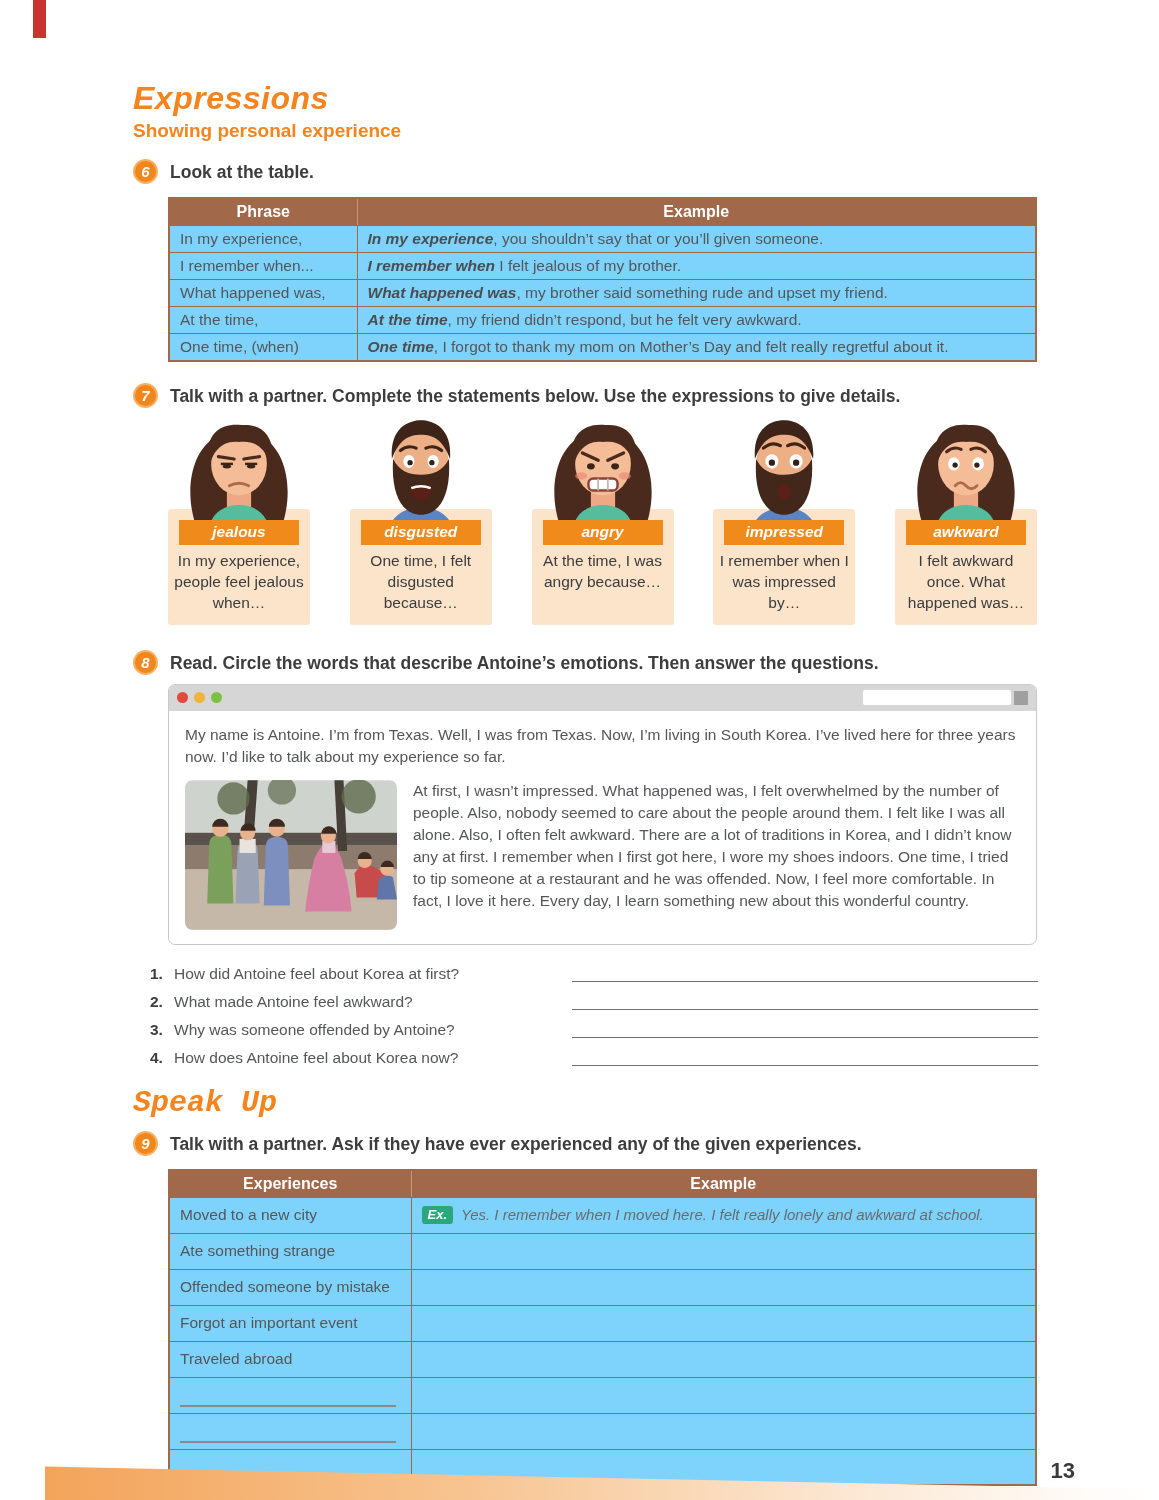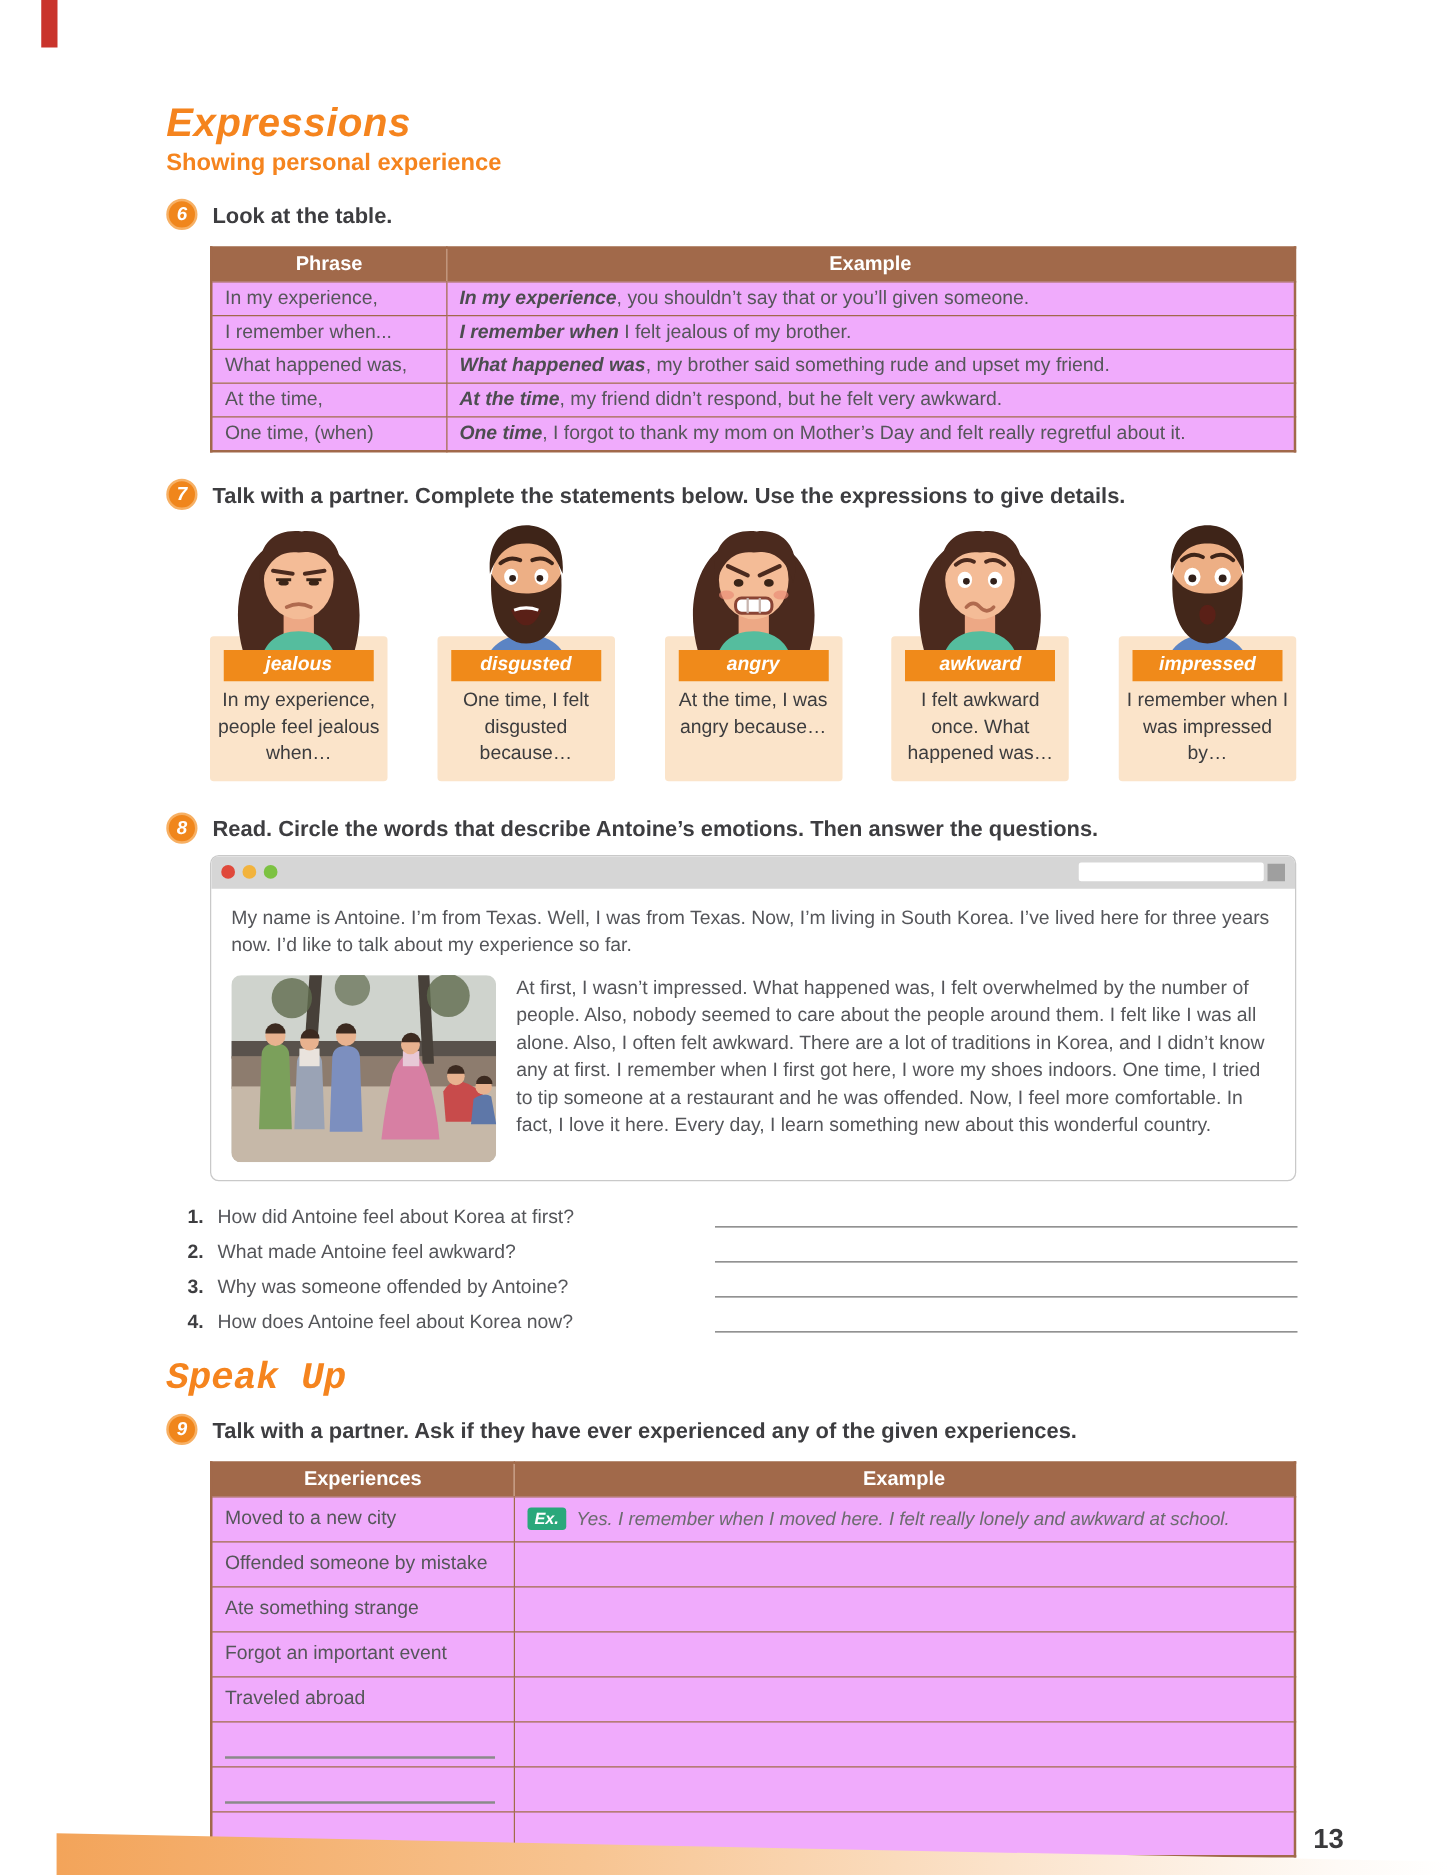--- a/index.html
+++ b/index.html
@@ -19,21 +19,21 @@
     display:flex; align-items:center; justify-content:center; margin-right:12px; margin-top:-1px; }
   .instr { font-size:17.5px; font-weight:bold; color:#3d3d40; line-height:1.35; padding-top:1px; }
 
   
   table.book-table { border-collapse:collapse; margin-left:168px; margin-top:12px; width:869px;
     border:2px solid #a1694a; }
   table.book-table th { background:#a1694a; color:#fff; font-size:16px; font-weight:bold;
     padding:4px 6px; border:1px solid #a1694a; border-right:1px solid #c59a82; }
   table.book-table th:last-child { border-right:1px solid #a1694a; }
   table.book-table td { border:1.5px solid #a1694a; font-size:15.5px; color:#55565a;
-    padding:4px 10px; background:#f0abfc; }
+    padding:4px 10px; background:#7dd3fc; }
   .phrase-table td.phrase-col { width:188px; }
   .lead { font-weight:bold; font-style:italic; color:#4c4d50; }
 
   
   .cards { margin-left:168px; margin-top:4px; width:869px; display:flex; justify-content:space-between; padding-top:97px; }
   .card { position:relative; width:142px; background:#fbe4ca; border-radius:3px; min-height:116px; padding-bottom:8px; }
   .card .avatar { position:absolute; left:50%; transform:translateX(-50%); top:-96px; width:150px; height:126px; z-index:1; }
   .card .avatar svg { width:100%; height:100%; display:block; }
   .emo-label { position:relative; z-index:2; margin:11px 11px 0 11px; background:#f08a1a; color:#fff;
     font-style:italic; font-weight:bold; font-size:15.5px; text-align:center; padding:3px 0 4px 0; }
@@ -192,56 +192,56 @@
             <path d="M56 54 v10 M64 54 v10" stroke="#c8b5ae" stroke-width="1.5"></path>
           </svg>
         </div>
         <div class="emo-label">angry</div>
         <div class="prompt">At the time, I was angry because…</div>
       </div>
 
       <div class="card">
         <div class="avatar">
           <svg viewBox="0 0 120 104">
+            <path d="M32 104 C32 86 46 78 60 78 C74 78 88 86 88 104 Z" fill="#5b84c4"></path>
+            <ellipse cx="60" cy="42" rx="23" ry="27" fill="#edaf85"></ellipse>
+            <path d="M36 38 C34 12 50 6 60 6 C70 6 86 12 84 38 C78 22 70 18 60 18 C50 18 42 22 36 38 Z" fill="#3e2418"></path>
+            <path d="M37 38 C35 66 44 84 60 84 C76 84 85 66 83 38 C78 48 70 51 60 51 C50 51 42 48 37 38 Z" fill="#43271a"></path>
+            <path d="M43 29 q7 -6 14 -2" stroke="#3e2418" stroke-width="2.6" fill="none" stroke-linecap="round"></path>
+            <path d="M77 29 q-7 -6 -14 -2" stroke="#3e2418" stroke-width="2.6" fill="none" stroke-linecap="round"></path>
+            <ellipse cx="50" cy="40" rx="5.4" ry="6" fill="#fff"></ellipse>
+            <ellipse cx="70" cy="40" rx="5.4" ry="6" fill="#fff"></ellipse>
+            <circle cx="50" cy="41" r="2.6" fill="#31201a"></circle>
+            <circle cx="70" cy="41" r="2.6" fill="#31201a"></circle>
+            <ellipse cx="60" cy="65" rx="5.4" ry="6.6" fill="#5a2017"></ellipse>
+          </svg>
+        </div>
+        <div class="emo-label">impressed</div>
+        <div class="prompt">I remember when I was impressed by…</div>
+      </div>
+
+      <div class="card">
+        <div class="avatar">
+          <svg viewBox="0 0 120 104">
             <path d="M28 102 C14 72 18 34 40 20 C52 10 68 10 80 20 C102 34 106 72 92 102 Z" fill="#4b2a1e"></path>
             <rect x="50" y="62" width="20" height="16" fill="#eda885"></rect>
             <path d="M34 104 C34 84 46 76 60 76 C74 76 86 84 86 104 Z" fill="#55bd9e"></path>
             <ellipse cx="60" cy="42" rx="23" ry="26" fill="#f4bc97"></ellipse>
             <path d="M35 46 C30 18 44 8 62 10 C80 8 92 22 86 44 C82 28 72 22 60 24 C46 22 38 32 35 46 Z" fill="#4b2a1e"></path>
             <path d="M44 32 q6 -5 12 -2" stroke="#4b2a1e" stroke-width="2.6" fill="none" stroke-linecap="round"></path>
             <path d="M76 32 q-6 -5 -12 -2" stroke="#4b2a1e" stroke-width="2.6" fill="none" stroke-linecap="round"></path>
             <ellipse cx="50" cy="42" rx="4.8" ry="5.4" fill="#fff"></ellipse>
             <ellipse cx="70" cy="42" rx="4.8" ry="5.4" fill="#fff"></ellipse>
             <circle cx="51" cy="43" r="2.2" fill="#31201a"></circle>
             <circle cx="69" cy="43" r="2.2" fill="#31201a"></circle>
             <path d="M51 60 q4.5 -5 9 0 q4.5 5 9 0" stroke="#b06a4e" stroke-width="2.4" fill="none" stroke-linecap="round"></path>
           </svg>
         </div>
         <div class="emo-label">awkward</div>
         <div class="prompt">I felt awkward once. What happened was…</div>
-      </div>
-
-      <div class="card">
-        <div class="avatar">
-          <svg viewBox="0 0 120 104">
-            <path d="M32 104 C32 86 46 78 60 78 C74 78 88 86 88 104 Z" fill="#5b84c4"></path>
-            <ellipse cx="60" cy="42" rx="23" ry="27" fill="#edaf85"></ellipse>
-            <path d="M36 38 C34 12 50 6 60 6 C70 6 86 12 84 38 C78 22 70 18 60 18 C50 18 42 22 36 38 Z" fill="#3e2418"></path>
-            <path d="M37 38 C35 66 44 84 60 84 C76 84 85 66 83 38 C78 48 70 51 60 51 C50 51 42 48 37 38 Z" fill="#43271a"></path>
-            <path d="M43 29 q7 -6 14 -2" stroke="#3e2418" stroke-width="2.6" fill="none" stroke-linecap="round"></path>
-            <path d="M77 29 q-7 -6 -14 -2" stroke="#3e2418" stroke-width="2.6" fill="none" stroke-linecap="round"></path>
-            <ellipse cx="50" cy="40" rx="5.4" ry="6" fill="#fff"></ellipse>
-            <ellipse cx="70" cy="40" rx="5.4" ry="6" fill="#fff"></ellipse>
-            <circle cx="50" cy="41" r="2.6" fill="#31201a"></circle>
-            <circle cx="70" cy="41" r="2.6" fill="#31201a"></circle>
-            <ellipse cx="60" cy="65" rx="5.4" ry="6.6" fill="#5a2017"></ellipse>
-          </svg>
-        </div>
-        <div class="emo-label">impressed</div>
-        <div class="prompt">I remember when I was impressed by…</div>
       </div>
     </div>
 
     <div class="activity-head" style="margin-top:26px">
       <span class="num-badge">8</span>
       <span class="instr">Read. Circle the words that describe Antoine’s emotions. Then answer the questions.</span>
     </div>
 
     <div class="browser">
       <div class="browser-bar">
@@ -335,25 +335,25 @@
         </tr>
       </thead>
       <tbody>
         <tr>
           <td class="exp-col">Moved to a new city</td>
           <td>
             <span class="ex-badge">Ex.</span><span class="ex-text">Yes. I remember when I moved here. I felt really lonely and awkward at school.</span>
           </td>
         </tr>
         <tr>
+          <td class="exp-col">Ate something strange</td>
+          <td></td>
+        </tr>
+        <tr>
           <td class="exp-col">Offended someone by mistake</td>
-          <td></td>
-        </tr>
-        <tr>
-          <td class="exp-col">Ate something strange</td>
           <td></td>
         </tr>
         <tr>
           <td class="exp-col">Forgot an important event</td>
           <td></td>
         </tr>
         <tr>
           <td class="exp-col">Traveled abroad</td>
           <td></td>
         </tr>

